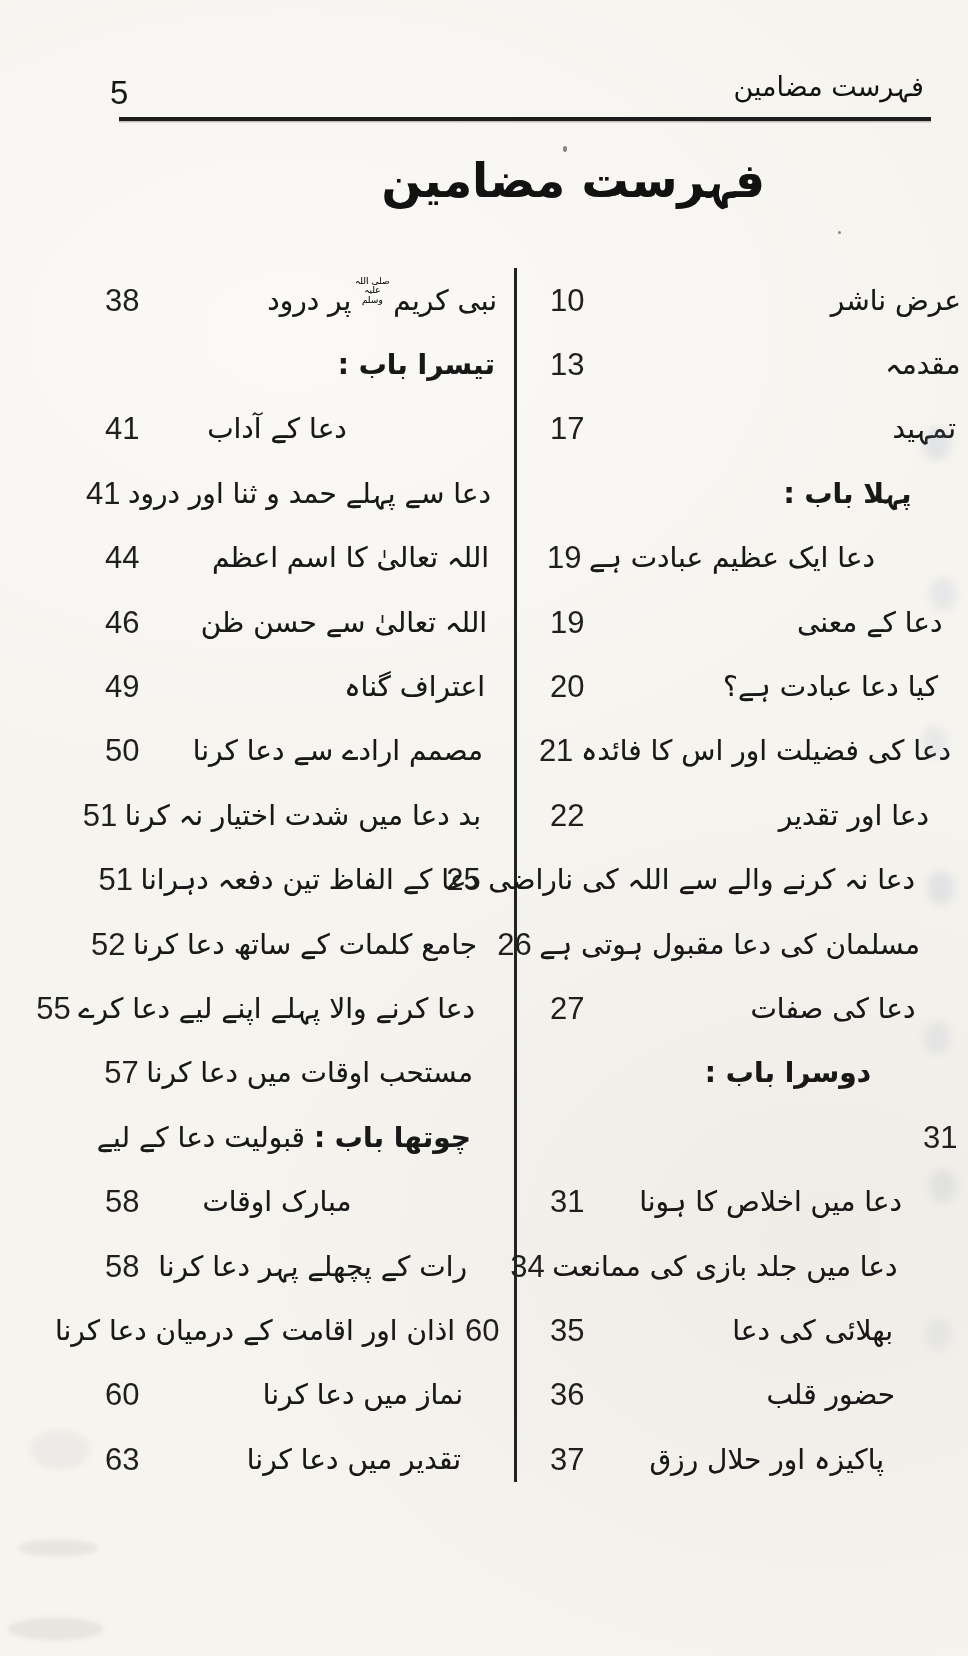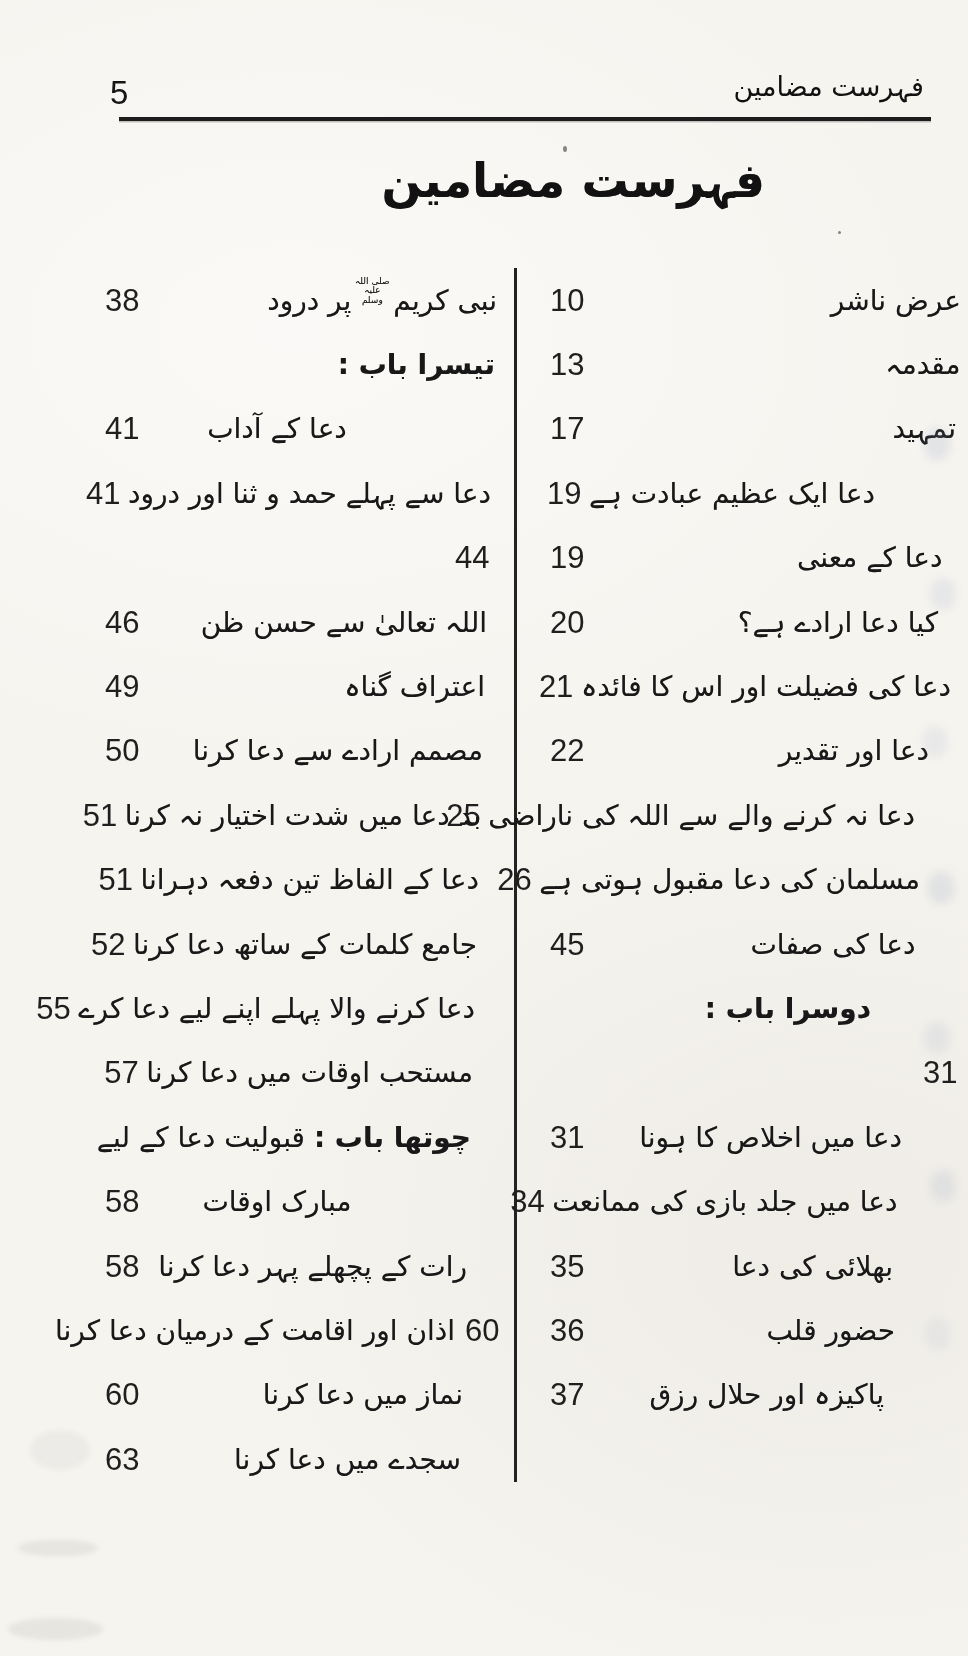--- a/index.html
+++ b/index.html
@@ -119,50 +119,53 @@
       </div>
       <div class="toc-row">
         <span class="entry-title urdu" style="margin-right: 4.5px;">مقدمہ</span>
         <span class="entry-page num">13</span>
       </div>
       <div class="toc-row">
         <span class="entry-title urdu" style="margin-right: 9px;">تمہید</span>
         <span class="entry-page num">17</span>
       </div>
       <div class="toc-row">
+        <span class="entry-title urdu" style="margin-right: 53.5px;"><span class="chapter-label">پہلا باب :</span></span>
+      </div>
+      <div class="toc-row">
         <span class="entry-title urdu centered" style="margin-right: 90px;">دعا ایک عظیم عبادت ہے</span>
         <span class="entry-page num">19</span>
       </div>
       <div class="toc-row">
         <span class="entry-title urdu" style="margin-right: 22.5px;">دعا کے معنی</span>
         <span class="entry-page num">19</span>
       </div>
       <div class="toc-row">
-        <span class="entry-title urdu" style="margin-right: 27px;">کیا دعا ارادے ہے؟</span>
+        <span class="entry-title urdu" style="margin-right: 27px;">کیا دعا عبادت ہے؟</span>
         <span class="entry-page num">20</span>
       </div>
       <div class="toc-row">
         <span class="entry-title urdu" style="margin-right: 14px;">دعا کی فضیلت اور اس کا فائدہ</span>
         <span class="entry-page num">21</span>
       </div>
       <div class="toc-row">
         <span class="entry-title urdu" style="margin-right: 36px;">دعا اور تقدیر</span>
         <span class="entry-page num">22</span>
       </div>
       <div class="toc-row">
         <span class="entry-title urdu" style="margin-right: 50px;">دعا نہ کرنے والے سے اللہ کی ناراضی</span>
         <span class="entry-page num">25</span>
       </div>
       <div class="toc-row">
         <span class="entry-title urdu" style="margin-right: 45px;">مسلمان کی دعا مقبول ہوتی ہے</span>
         <span class="entry-page num">26</span>
       </div>
       <div class="toc-row">
         <span class="entry-title urdu" style="margin-right: 49.5px;">دعا کی صفات</span>
-        <span class="entry-page num">45</span>
+        <span class="entry-page num">27</span>
       </div>
       <div class="toc-row">
         <span class="entry-title urdu" style="margin-right: 94px;"><span class="chapter-label">دوسرا باب :</span></span>
       </div>
       <div class="toc-row">
         <span class="entry-page num">31</span>
       </div>
       <div class="toc-row">
         <span class="entry-title urdu" style="margin-right: 63px;">دعا میں اخلاص کا ہونا</span>
         <span class="entry-page num">31</span>
@@ -194,20 +197,21 @@
       </div>
       <div class="toc-row">
         <span class="entry-title urdu centered" style="margin-right: 90px;">دعا کے آداب</span>
         <span class="entry-page num">41</span>
       </div>
       <div class="toc-row">
         <span class="entry-title urdu" style="margin-right: 6px;">دعا سے پہلے حمد و ثنا اور درود</span>
         <span class="entry-page num">41</span>
       </div>
       <div class="toc-row">
+        <span class="entry-title urdu" style="margin-right: 8px;">اللہ تعالیٰ کا اسم اعظم</span>
         <span class="entry-page num">44</span>
       </div>
       <div class="toc-row">
         <span class="entry-title urdu" style="margin-right: 10px; text-align: center;">اللہ تعالیٰ سے حسن ظن</span>
         <span class="entry-page num">46</span>
       </div>
       <div class="toc-row">
         <span class="entry-title urdu" style="margin-right: 12px;">اعتراف گناہ</span>
         <span class="entry-page num">49</span>
       </div>
@@ -248,21 +252,21 @@
       </div>
       <div class="toc-row">
         <span class="entry-page num" style="margin-right: 32px; min-width: 0px;">60</span>
         <span class="entry-title urdu" style="margin-right: 10px;">اذان اور اقامت کے درمیان دعا کرنا</span>
       </div>
       <div class="toc-row">
         <span class="entry-title urdu" style="margin-right: 34px;">نماز میں دعا کرنا</span>
         <span class="entry-page num">60</span>
       </div>
       <div class="toc-row">
-        <span class="entry-title urdu" style="margin-right: 36px;">سجدے میں دعا کرنا</span>
+        <span class="entry-title urdu" style="margin-right: 36px;">تقدیر میں دعا کرنا</span>
         <span class="entry-page num">63</span>
       </div>
     </div>
 
   <div class="ghost" style="left:924px;top:428px;"></div>
   <div class="ghost" style="left:930px;top:578px;opacity:.8;"></div>
   <div class="ghost" style="left:922px;top:726px;opacity:.7;"></div>
   <div class="ghost" style="left:928px;top:872px;"></div>
   <div class="ghost" style="left:924px;top:1022px;opacity:.75;"></div>
   <div class="ghost" style="left:930px;top:1170px;opacity:.85;"></div>

